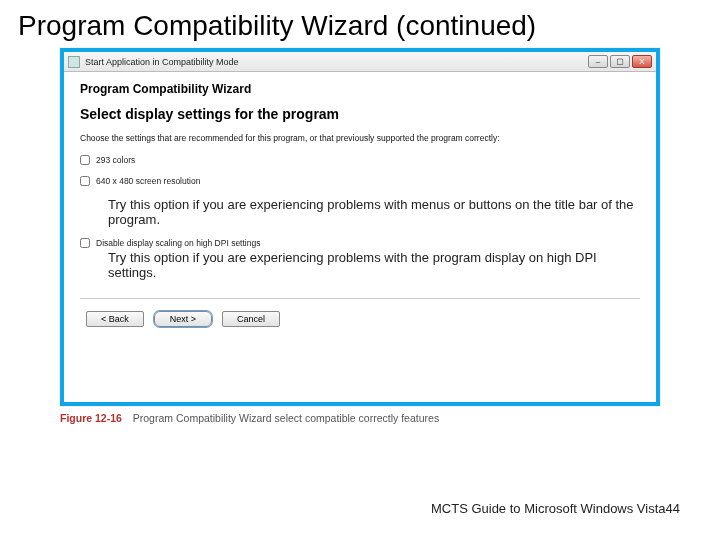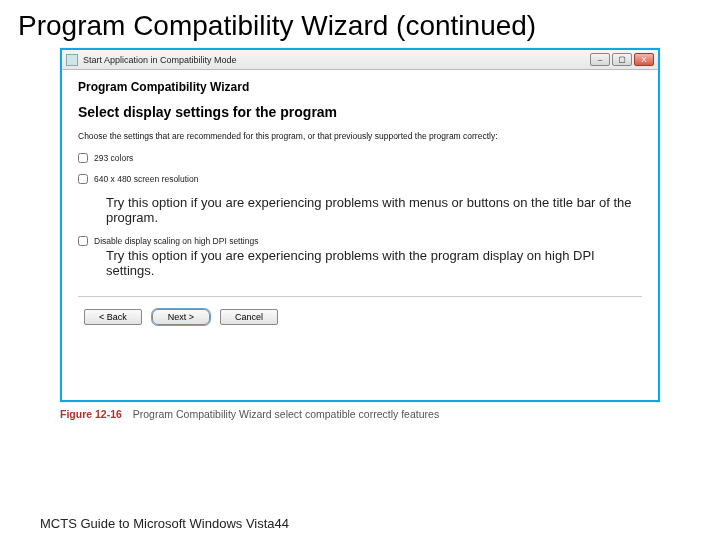--- a/index.html
+++ b/index.html
@@ -13,21 +13,21 @@
   }
   .slide-title {
     font-size: 28px;
     font-weight: normal;
     padding: 10px 18px 6px 18px;
     color: #000;
   }
   .window {
     margin: 0 auto;
     width: 600px;
-    border: 2px solid #0ea5e9;
+    border: 4px solid #0ea5e9;
     background: #fff;
     box-shadow: 0 0 0 1px rgba(0,0,0,0.05);
   }
   .titlebar {
     display: flex;
     align-items: center;
     background: linear-gradient(#f6f6f6, #e7e7e7);
     border-bottom: 1px solid #bbb;
     height: 20px;
     padding: 0 4px;
@@ -128,25 +128,25 @@
     color: #555;
   }
   .caption .fig-label {
     color: #b2312a;
     font-weight: bold;
     margin-right: 8px;
     text-align: right;
   }
   .footer {
     position: absolute;
-    bottom: 9px;
+    bottom: 24px;
     left: 0;
     width: 720px;
     display: flex;
-    justify-content: flex-start;
+    justify-content: flex-end;
     padding: 0 40px;
     font-size: 13px;
     color: #222;
   }
 </style>
 </head>
 <body>
 
 <div class="slide-title">Program Compatibility Wizard (continued)</div>
 

